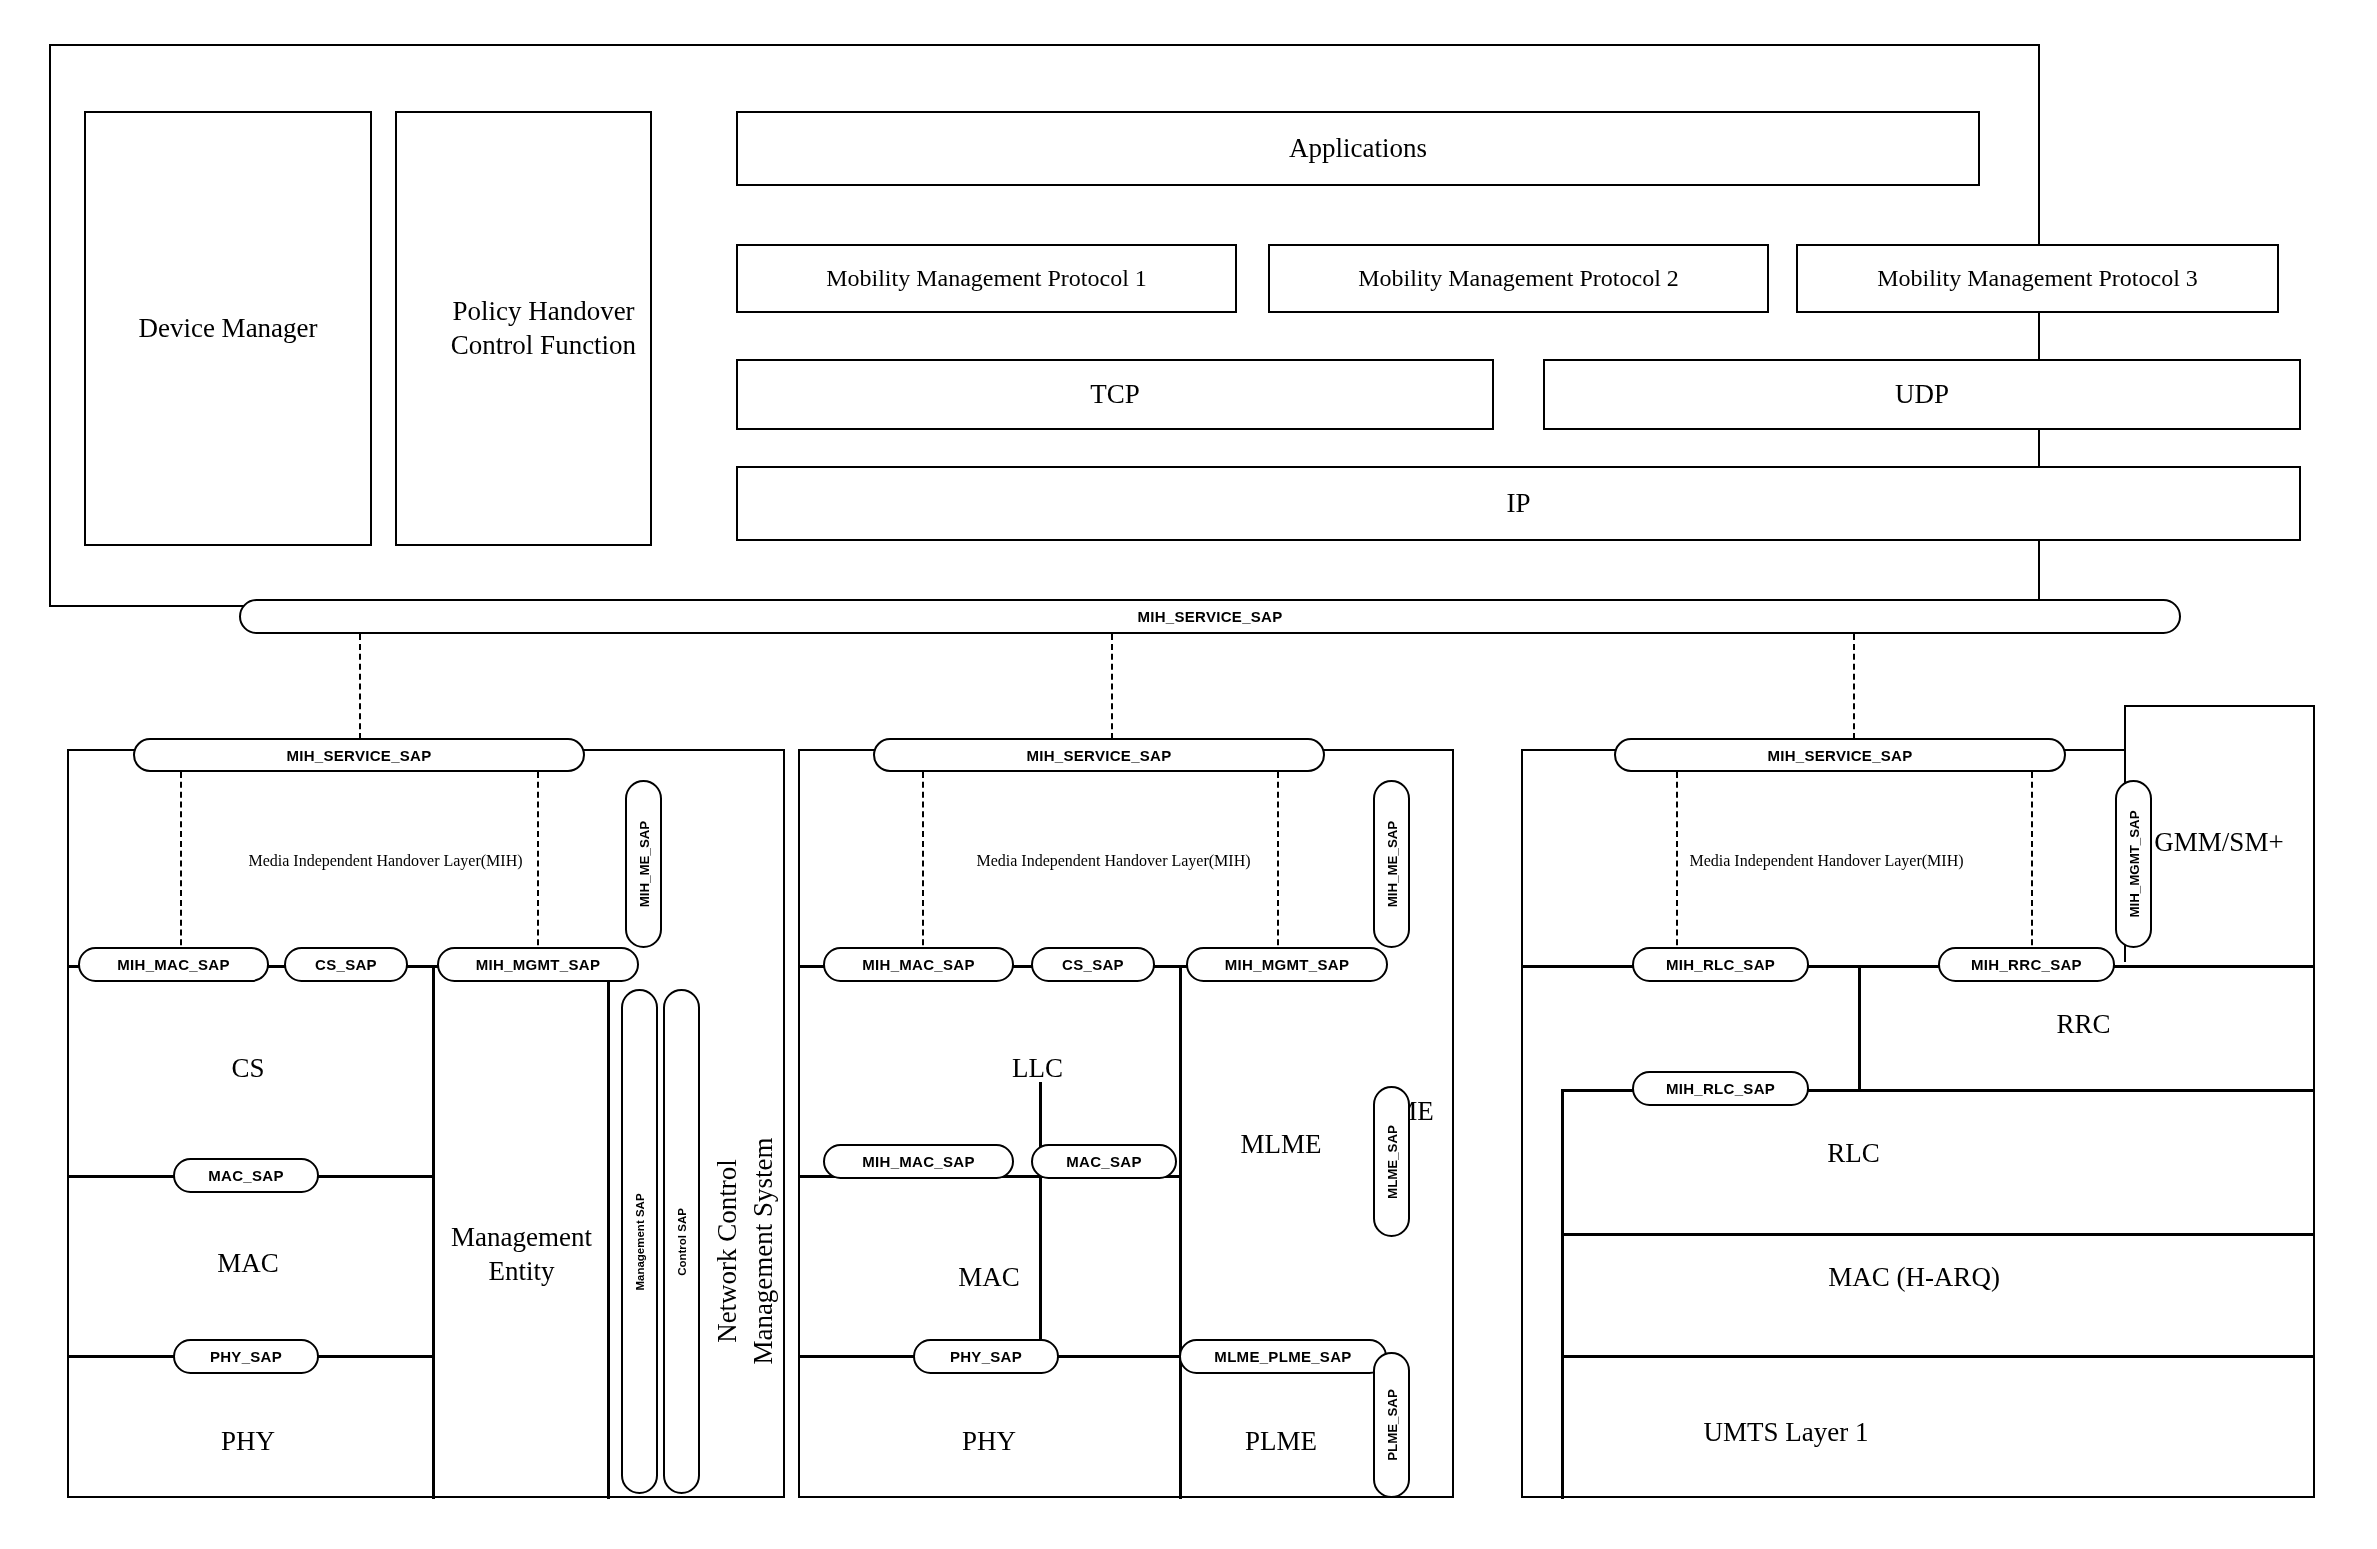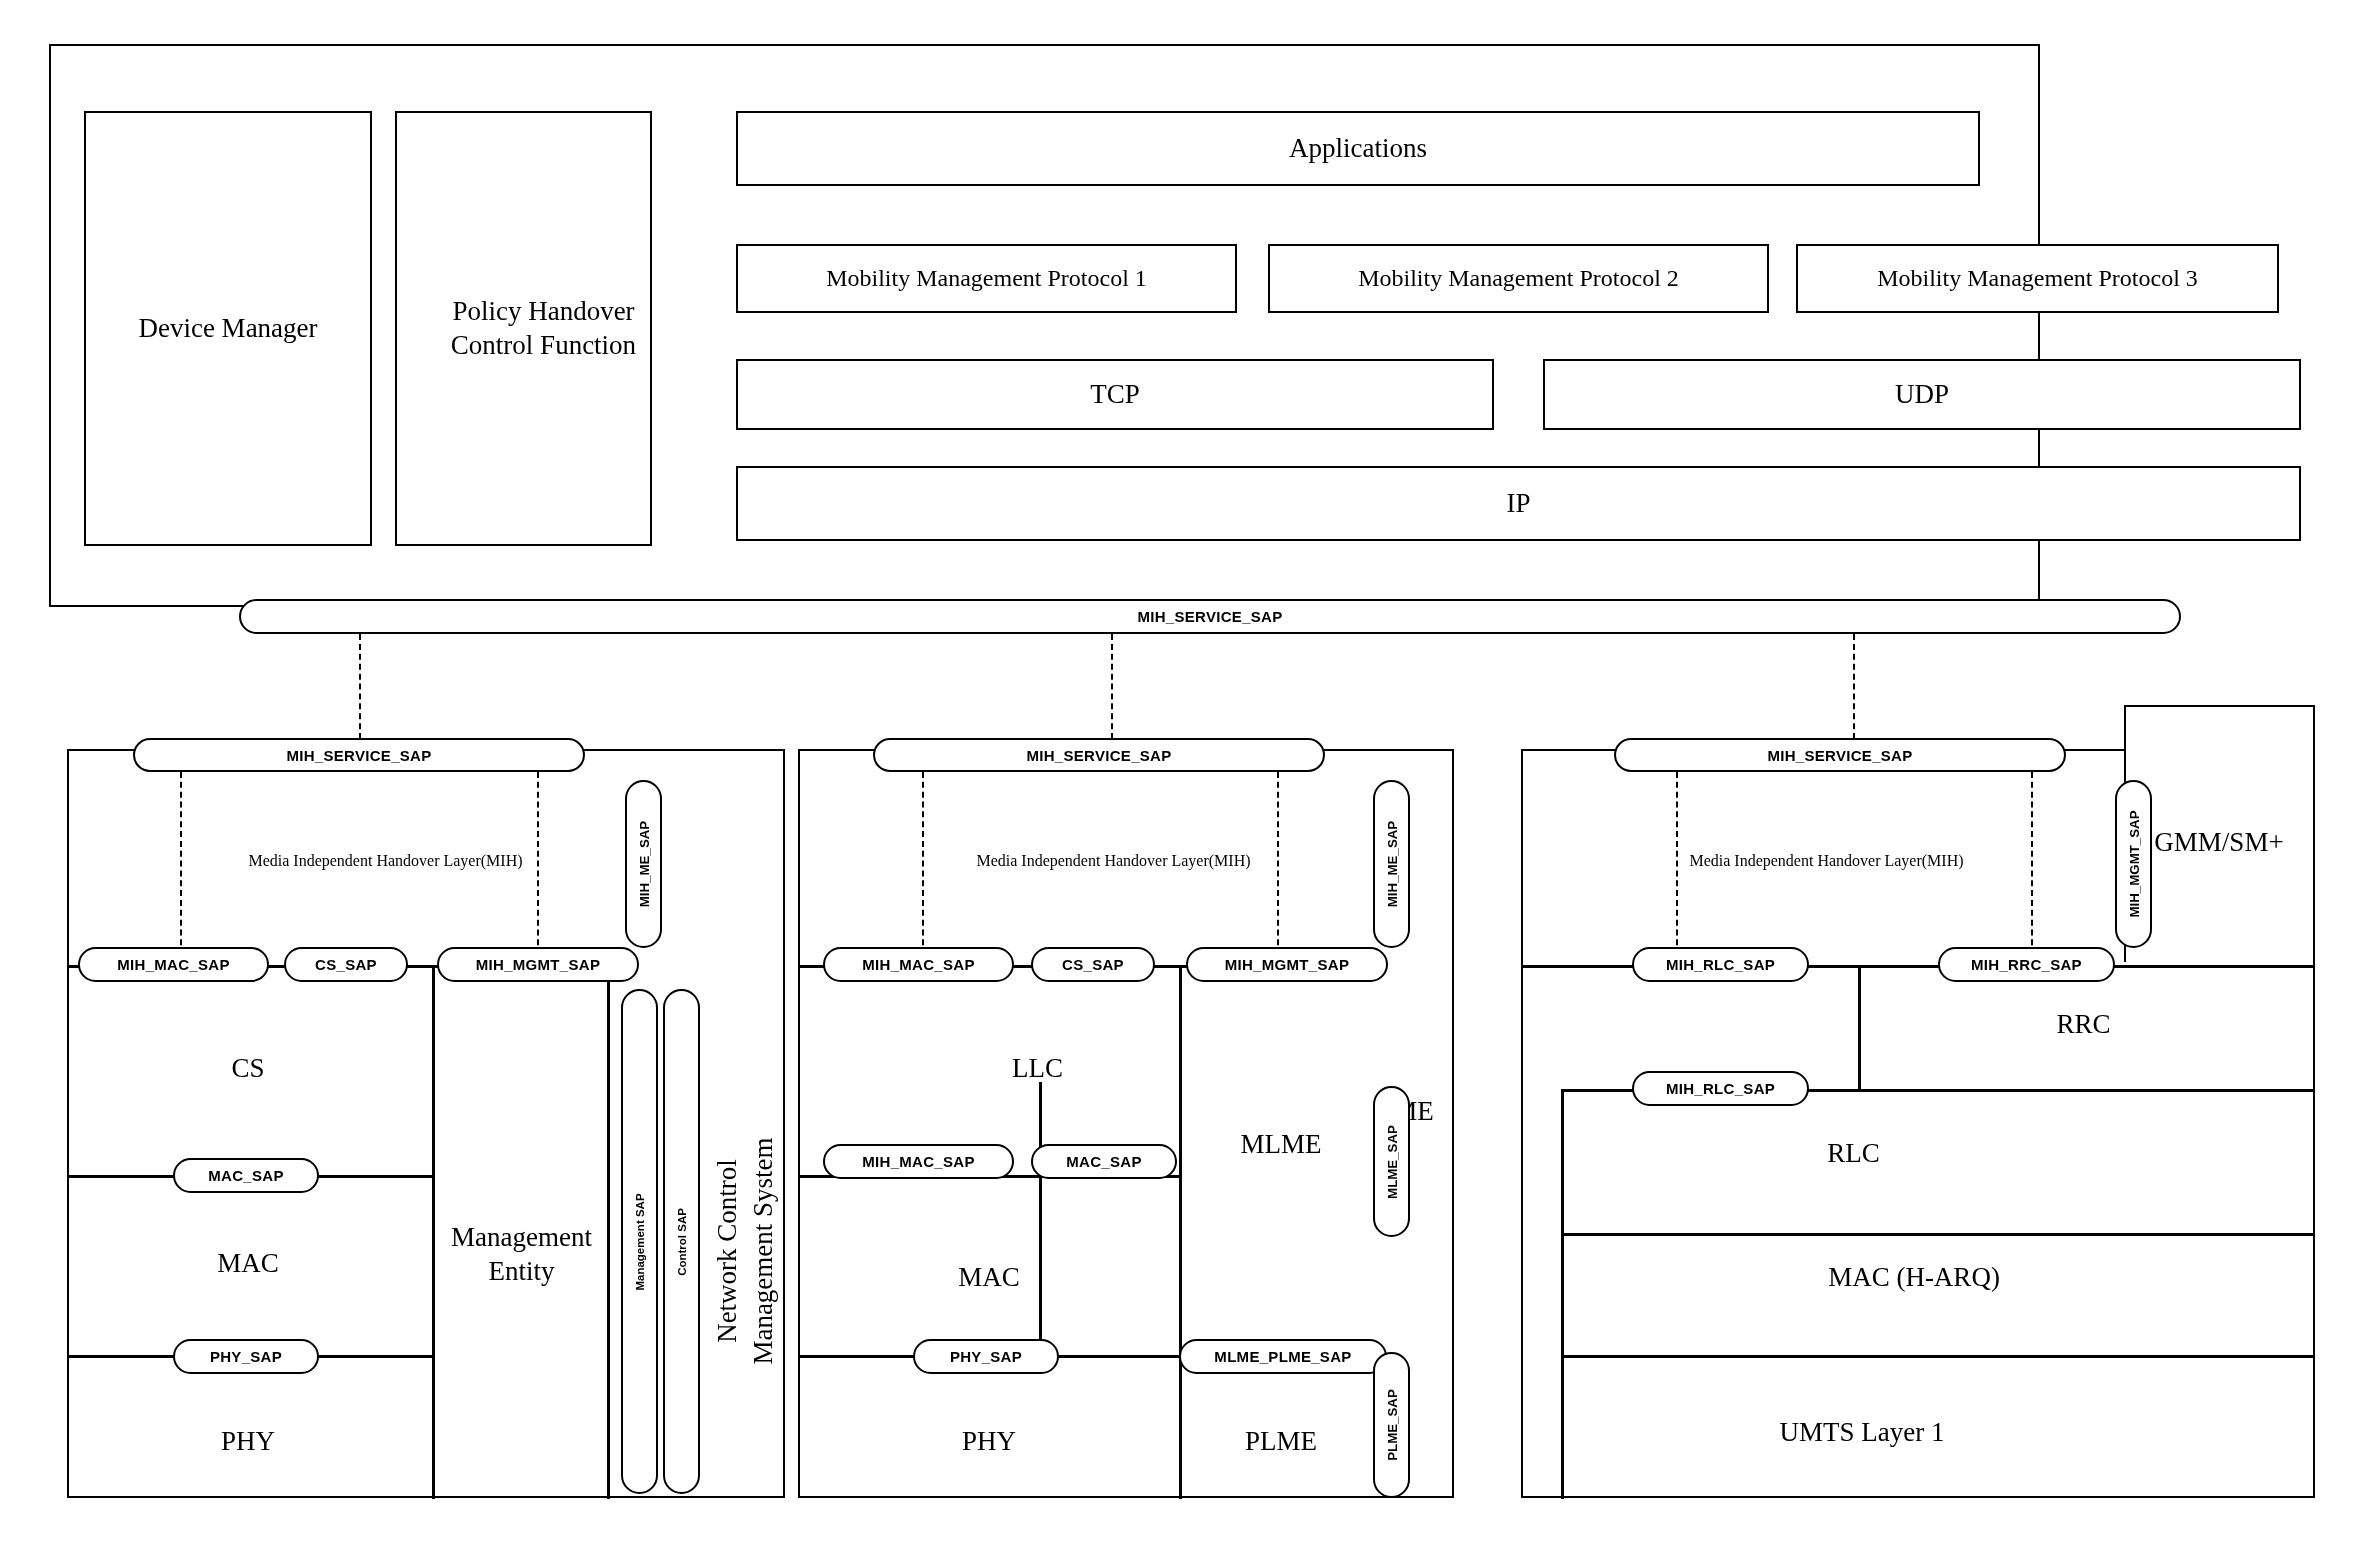--- a/index.html
+++ b/index.html
@@ -326,21 +326,21 @@
 
   <div class="plain f-big" style="left:1995px; top:1002px; width:177px; height:44px;">
     <span>RRC</span>
   </div>
   <div class="plain f-big" style="left:1765px; top:1131px; width:177px; height:44px;">
     <span>RLC</span>
   </div>
   <div class="plain f-big" style="left:1772px; top:1255px; width:284px; height:44px;">
     <span>MAC (H-ARQ)</span>
   </div>
-  <div class="plain f-big" style="left:1720px; top:1410px; width:284px; height:44px;">
+  <div class="plain f-big" style="left:1644px; top:1410px; width:284px; height:44px;">
     <span>UMTS Layer 1</span>
   </div>
 
   <div class="pill f-sap" style="left:1614px; top:738px; width:452px; height:34px;">
     <span>MIH_SERVICE_SAP</span>
   </div>
 
   <div class="dash" style="left:1676px; top:772px; height:193px;"></div>
   <div class="dash" style="left:2031px; top:772px; height:193px;"></div>
 

